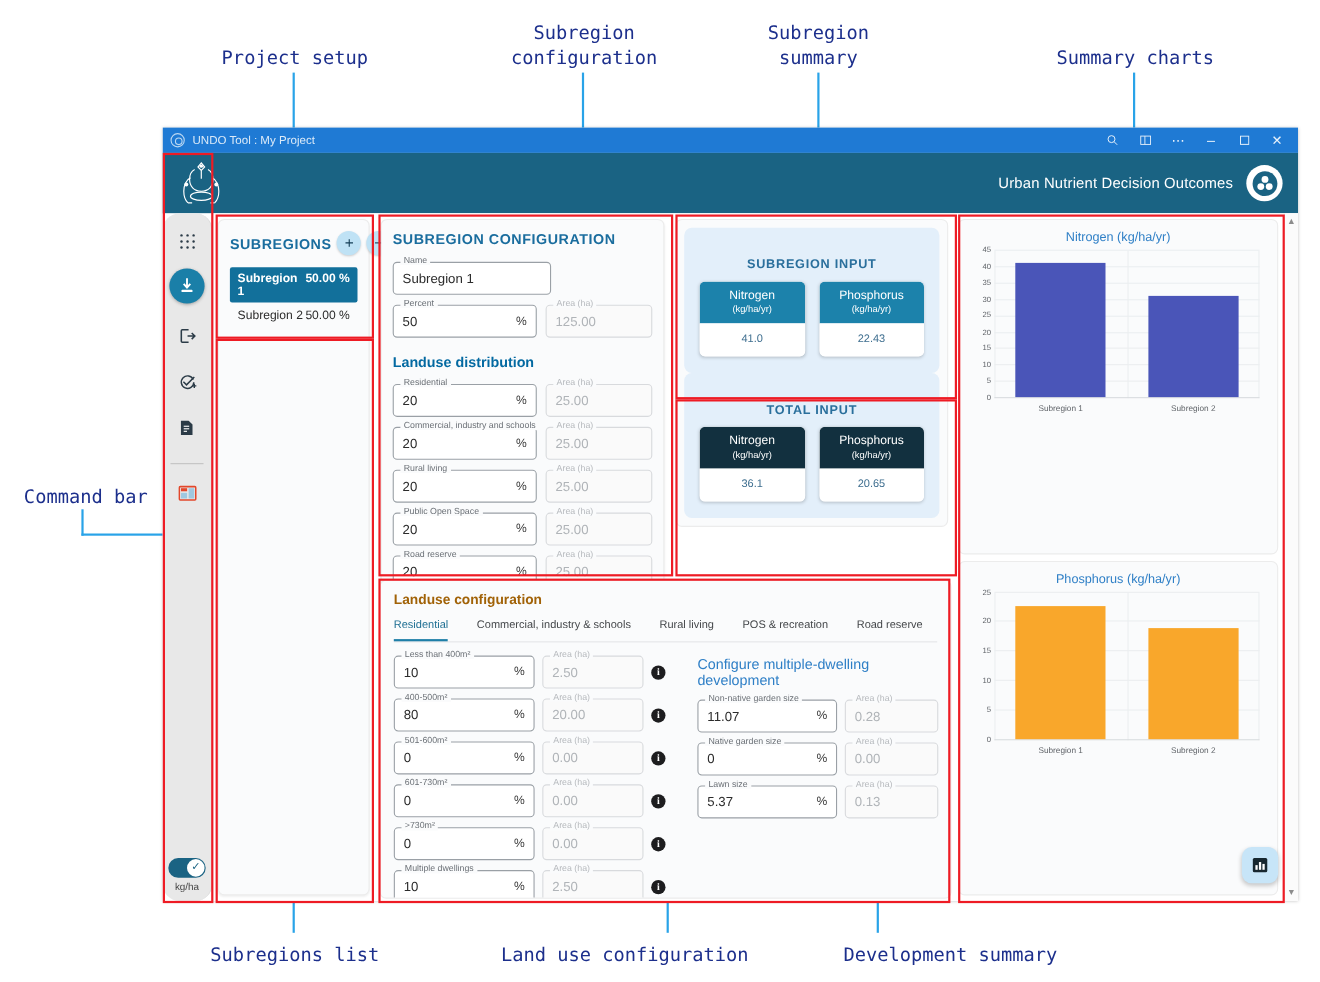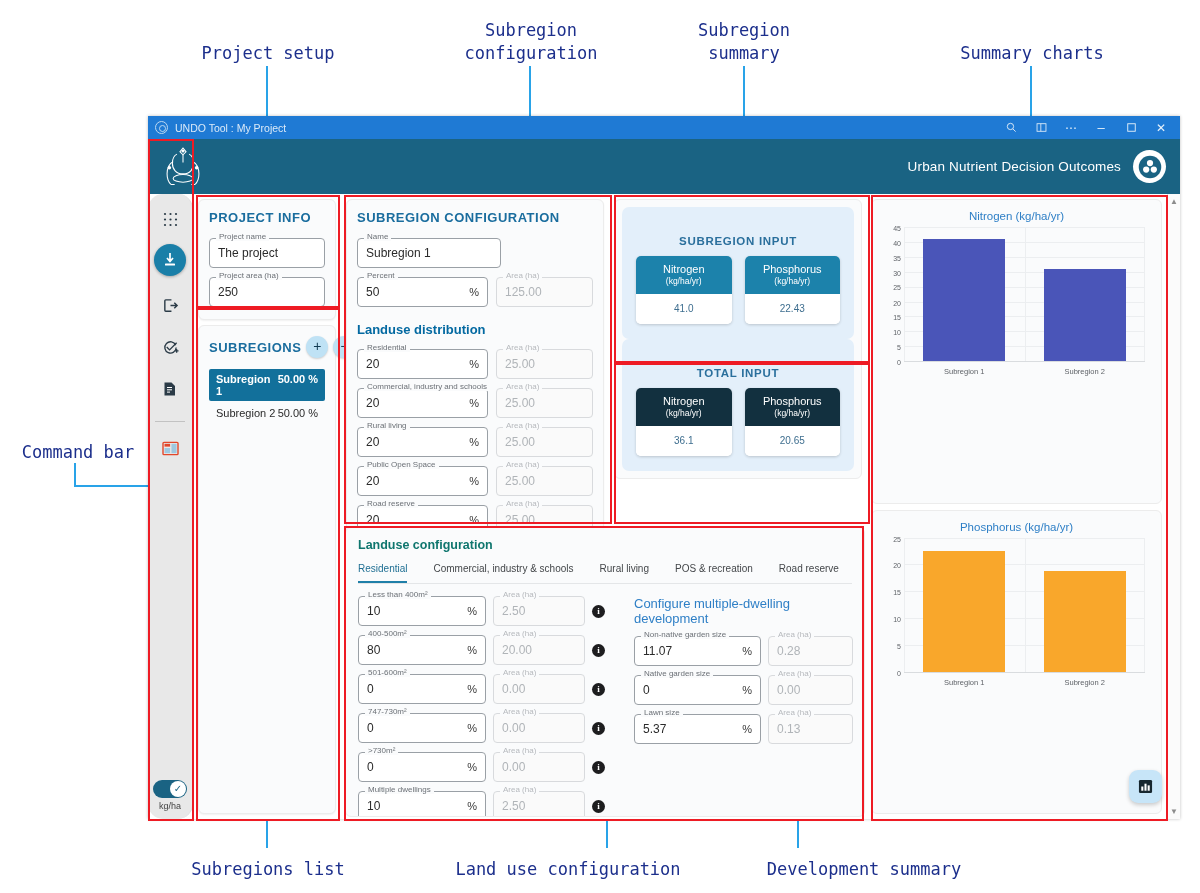--- a/index.html
+++ b/index.html
@@ -221,21 +221,21 @@
     justify-content:space-between; padding:3px 0; flex:none;
   }
   .sb-arrow { font-size:8px; color:#8c8c8c; }
 
   
   .landuse-panel {
     position:absolute; left:197px; top:411px; width:520px; height:290px;
     background:#fafbfc; border:1px solid #ececec; border-radius:6px;
     padding:10px 12px; overflow:hidden;
   }
-  .lu-title { font-size:12.5px; color:#0f766e; font-weight:bold; margin-bottom:11px; }
+  .lu-title { font-size:12.5px; color:#a16207; font-weight:bold; margin-bottom:11px; }
   .lu-tabs { display:flex; border-bottom:1px solid #e4e6e8; margin-bottom:12px; }
   .lu-tab {
     font-size:10px; color:#44474a; padding:0 0 7px; margin-right:26px;
     white-space:nowrap;
   }
   .lu-tab.active { color:#1f6f93; border-bottom:2px solid #1f7fa8; }
   .lu-cols { display:flex; gap:14px; }
   .lu-left { width:262px; flex:none; }
   .lu-right { flex:1; }
   .lu-row { display:flex; align-items:center; gap:7px; margin-bottom:9px; }
@@ -405,35 +405,20 @@
       <div class="cmd-spacer"></div>
       <div class="kgha">
         <div class="toggle"></div>
         <div class="kgha-label">kg/ha</div>
       </div>
     </div>
 
     <div class="content">
 
       <div class="leftcol">
-        <div class="card proj-card">
-          <div class="card-title">PROJECT INFO</div>
-          <div class="fld">
-            <div class="fld-box">
-              <span class="fld-val">The project</span>
-            </div>
-            <span class="fld-legend">Project name</span>
-          </div>
-          <div class="fld">
-            <div class="fld-box">
-              <span class="fld-val">250</span>
-            </div>
-            <span class="fld-legend">Project area (ha)</span>
-          </div>
-        </div>
 
         <div class="card subregions-card">
           <div class="sub-head">
             <div class="card-title">SUBREGIONS</div>
             <div class="circ-btn">+</div>
             <div class="circ-btn">−</div>
           </div>
           <div class="sub-item sel">
             <span class="nm">Subregion 1</span>
             <span>50.00 %</span>
@@ -746,21 +731,21 @@
           </div>
           <div class="info-dot">i</div>
         </div>
 
         <div class="lu-row">
           <div class="fld pct">
             <div class="fld-box">
               <span class="fld-val">0</span>
               <span class="fld-unit">%</span>
             </div>
-            <span class="fld-legend on-card">747-730m²</span>
+            <span class="fld-legend on-card">601-730m²</span>
           </div>
           <div class="fld area dis">
             <div class="fld-box disabled">
               <span class="fld-val muted">0.00</span>
             </div>
             <span class="fld-legend on-card">Area (ha)</span>
           </div>
           <div class="info-dot">i</div>
         </div>
 

